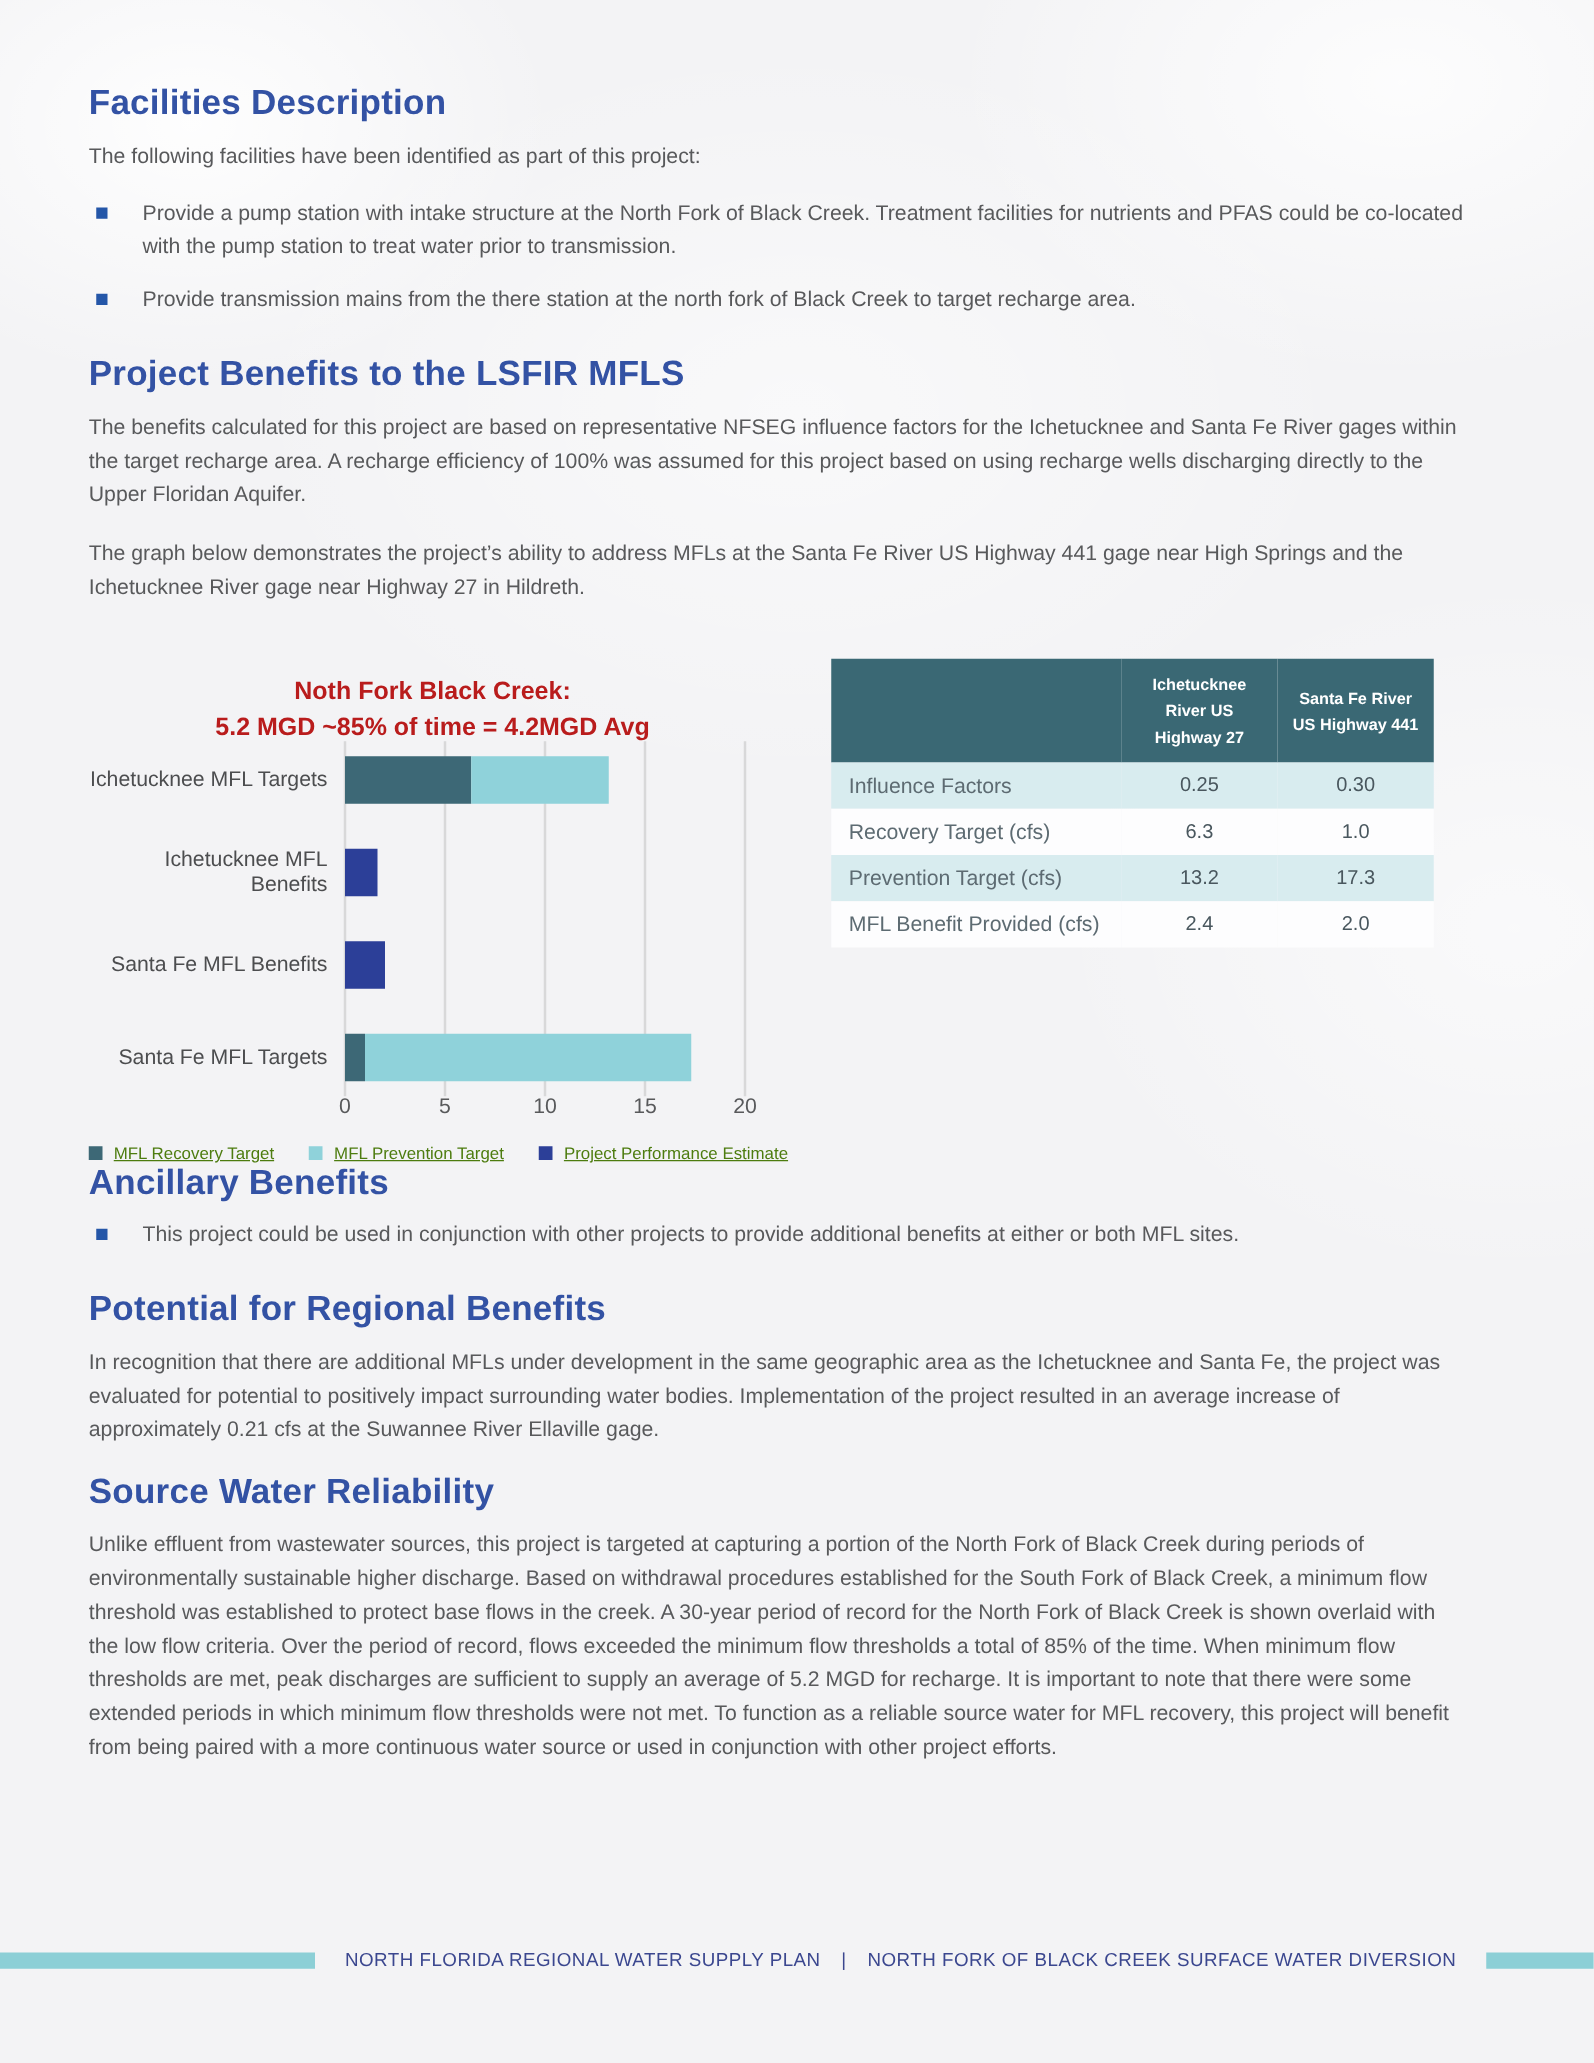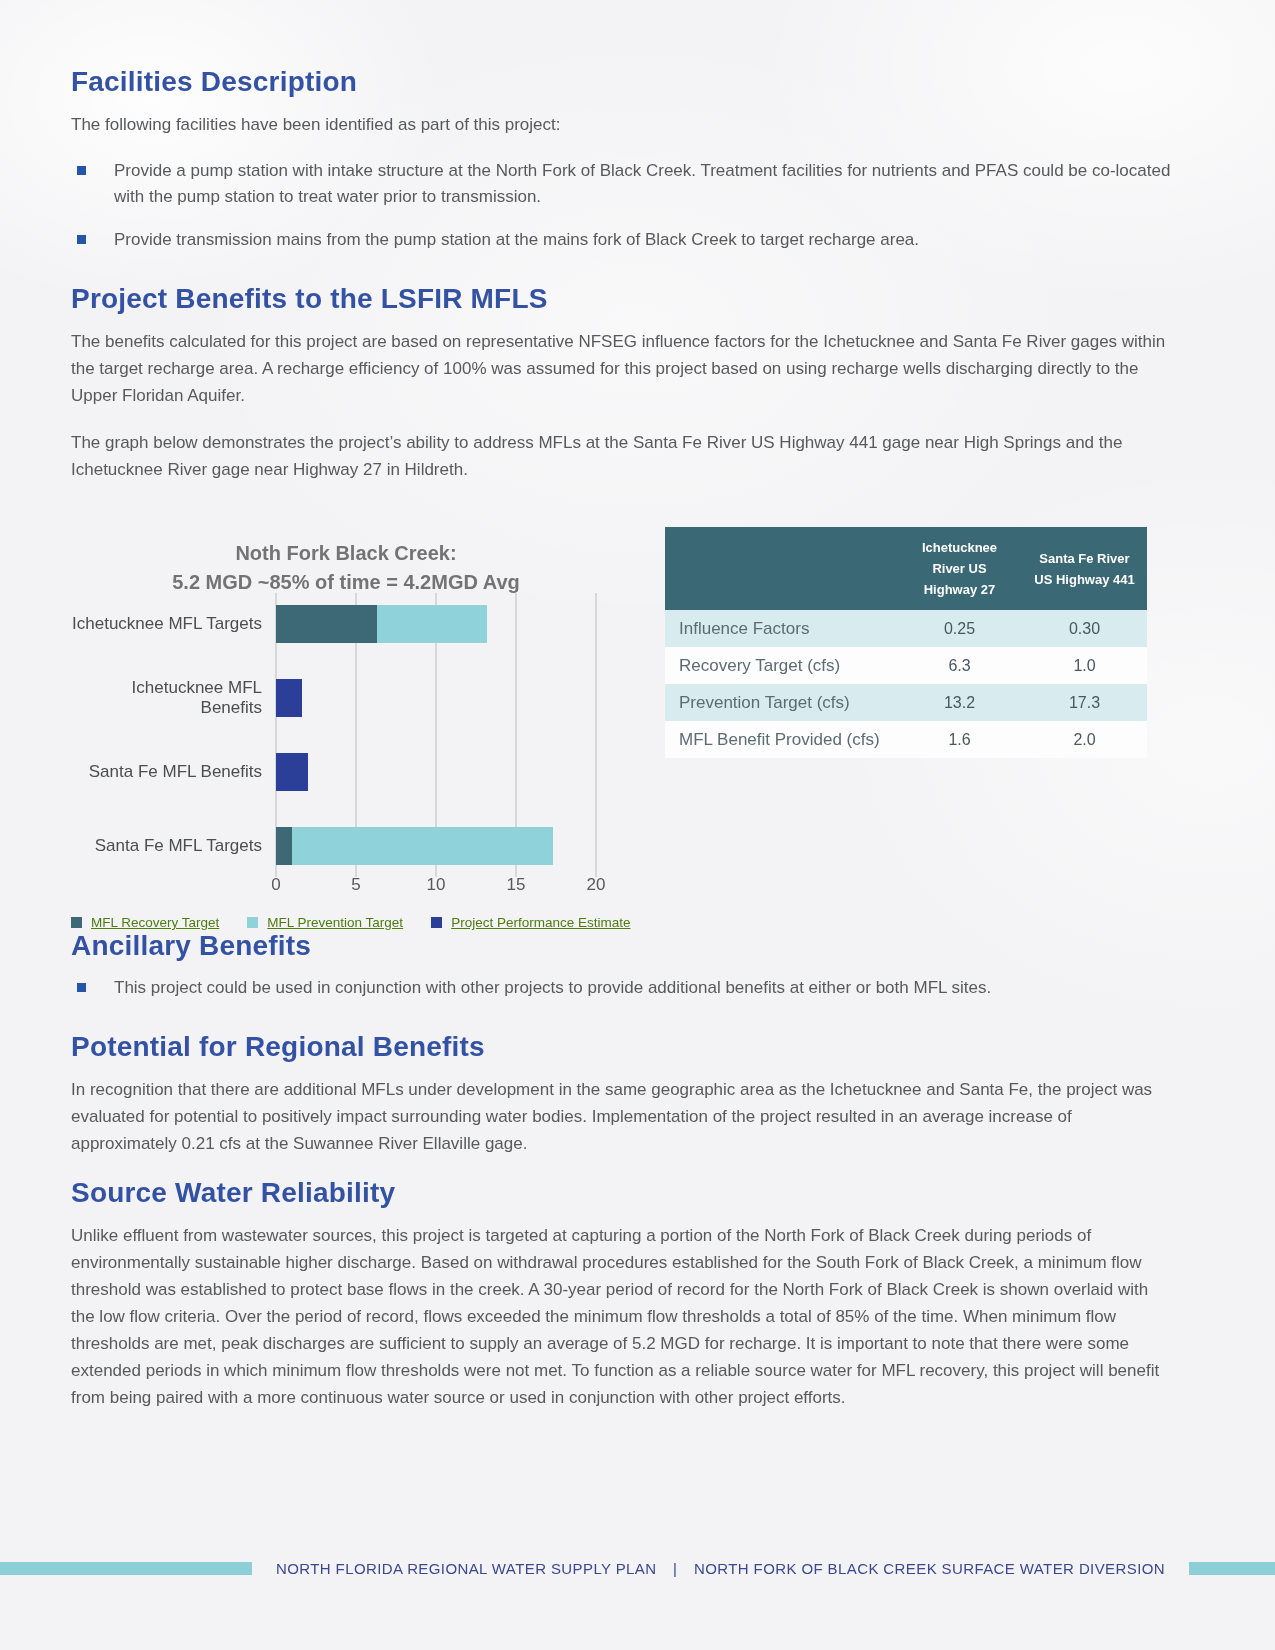--- a/index.html
+++ b/index.html
@@ -37,21 +37,21 @@
   .bullet-square {
     flex: 0 0 auto; width: 9px; height: 9px; background: #2456a8;
     margin: 8px 28px 0 6px;
   }
   .bullet-text { flex: 1 1 auto; }
 
   
   .chart-table-row { display: flex; align-items: flex-start; margin-top: 44px; }
 
   .chart-block { width: 550px; flex: 0 0 auto; padding-top: 12px; }
-  .chart-title { text-align: center; color: #737373; font-weight: 700; font-size: 20px; line-height: 29px; margin-bottom: 8px; }
+  .chart-title { text-align: center; color: #b91c1c; font-weight: 700; font-size: 20px; line-height: 29px; margin-bottom: 8px; }
 
   .chart-body { position: relative; }
   .chart-gridlines { position: absolute; left: 205px; top: -12px; bottom: 22px; width: 345px; }
   .gridline { position: absolute; top: 0; bottom: 0; width: 2px; background: #d8d8d9; transform: translateX(-1px); }
 
   .chart-rows { position: relative; }
   .chart-row { display: flex; align-items: center; height: 38px; margin-bottom: 36px; }
   .chart-row:last-child { margin-bottom: 0; }
   .chart-cat-label {
     width: 205px; flex: 0 0 auto; text-align: right; padding-right: 14px;
@@ -111,21 +111,21 @@
 
   <h1 class="section-title">Facilities Description</h1>
   <p class="body-text">The following facilities have been identified as part of this project:</p>
   <ul class="bullet-list">
       <li>
         <span class="bullet-square"></span>
         <span class="bullet-text">Provide a pump station with intake structure at the North Fork of Black Creek. Treatment facilities for nutrients and PFAS could be co-located with the pump station to treat water prior to transmission.</span>
       </li>
       <li>
         <span class="bullet-square"></span>
-        <span class="bullet-text">Provide transmission mains from the pump station at the mains fork of Black Creek to target recharge area.</span>
+        <span class="bullet-text">Provide transmission mains from the there station at the north fork of Black Creek to target recharge area.</span>
       </li>
     </ul>
 
   <h1 class="section-title mt-proj">Project Benefits to the LSFIR MFLS</h1>
   <p class="body-text">The benefits calculated for this project are based on representative NFSEG influence factors for the Ichetucknee and Santa Fe River gages within the target recharge area. A recharge efficiency of 100% was assumed for this project based on using recharge wells discharging directly to the Upper Floridan Aquifer.</p>
   <p class="body-text">The graph below demonstrates the project’s ability to address MFLs at the Santa Fe River US Highway 441 gage near High Springs and the Ichetucknee River gage near Highway 27 in Hildreth.</p>
 
   <div class="chart-table-row">
 
     <div class="chart-block">
@@ -199,21 +199,21 @@
               <td class="cell-value">6.3</td>
               <td class="cell-value">1.0</td>
             </tr>
             <tr class="row-tint">
               <td class="cell-label">Prevention Target (cfs)</td>
               <td class="cell-value">13.2</td>
               <td class="cell-value">17.3</td>
             </tr>
             <tr class="row-plain">
               <td class="cell-label">MFL Benefit Provided (cfs)</td>
-              <td class="cell-value">1.6</td>
+              <td class="cell-value">2.4</td>
               <td class="cell-value">2.0</td>
             </tr>
           </tbody>
       </table>
     </div>
 
   </div>
 
   <div class="chart-legend">
       <div class="legend-item">

